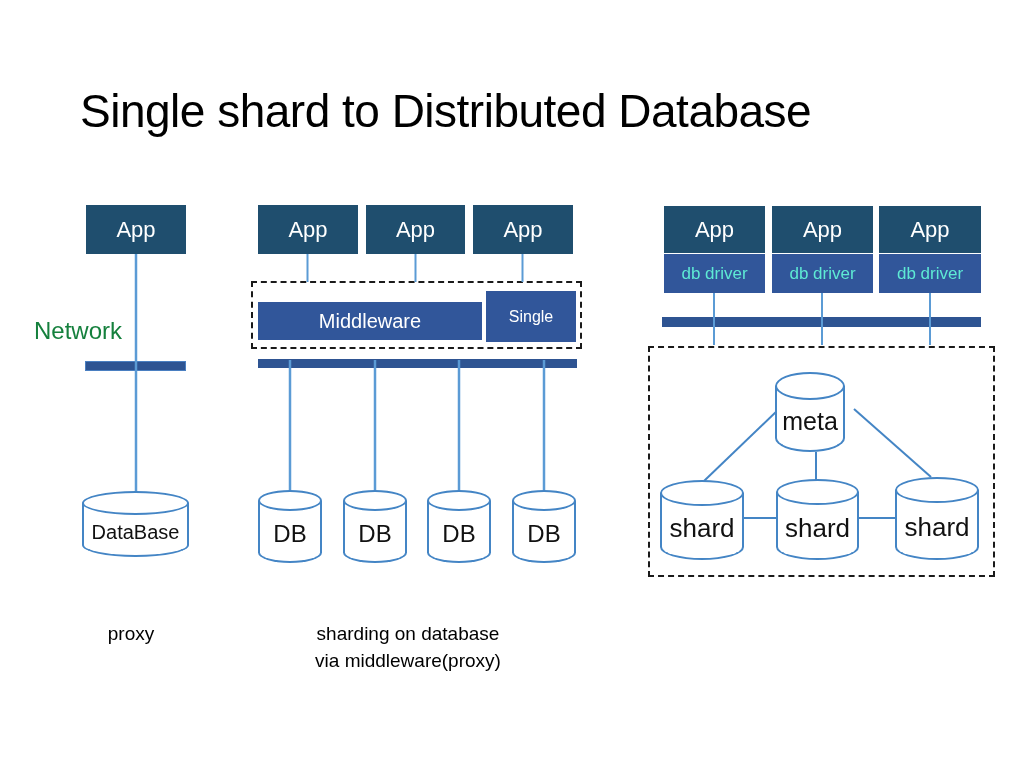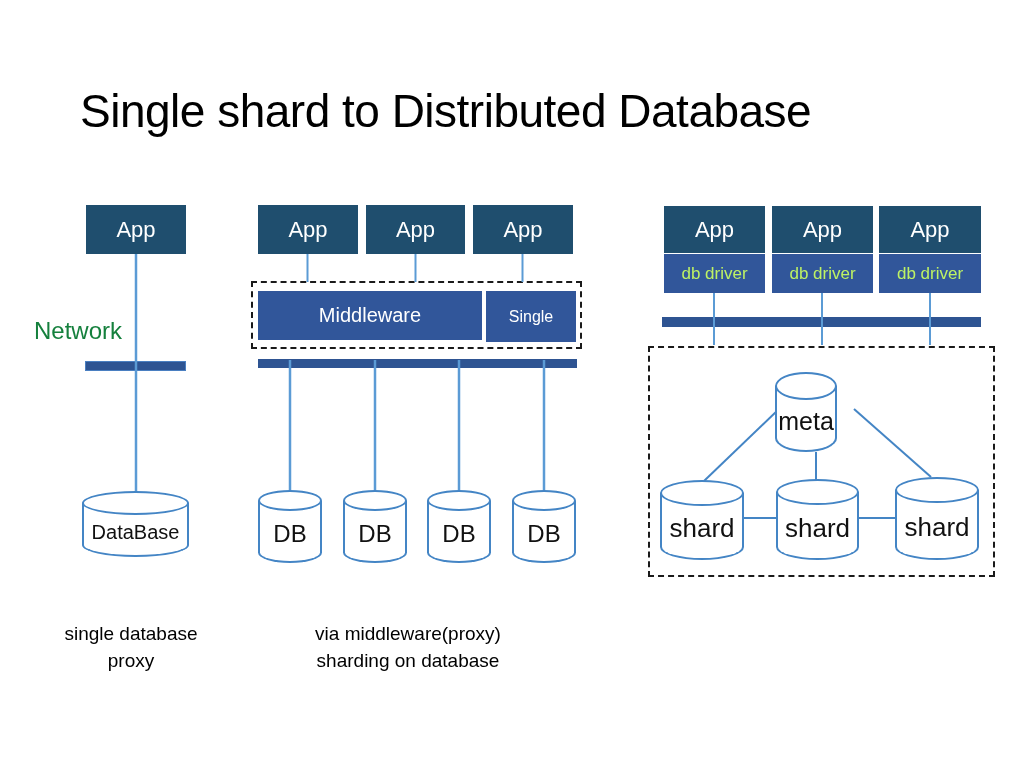--- a/index.html
+++ b/index.html
@@ -16,21 +16,21 @@
     color:#fff; z-index:4; box-sizing:border-box;
   }
   .app-box { background:var(--app-box); font-size:22px; font-weight:300; }
   .royal-box { background:var(--royal); }
   .stack { position:absolute; z-index:4; display:flex; flex-direction:column; }
   .stack .app-part {
     height:47px; background:var(--app-box); color:#fff; font-size:22px;
     display:flex; align-items:center; justify-content:center;
   }
   .stack .driver-part {
-    height:39px; background:var(--royal); color:#bef264; font-size:17px;
+    height:39px; background:var(--royal); color:#5eead4; font-size:17px;
     display:flex; align-items:center; justify-content:center; margin-top:1px;
   }
   .bar { position:absolute; background:var(--bus); z-index:2; box-sizing:border-box; }
   .dashed-frame {
     position:absolute; border:2px dashed var(--dashed); z-index:1; box-sizing:border-box;
     background:transparent;
   }
   .lines-layer { position:absolute; left:0; top:0; z-index:3; pointer-events:none; }
   .conn  { stroke:var(--connector); stroke-width:2; }
   .conn-thick { stroke:var(--connector); stroke-width:2.5; }
@@ -97,37 +97,36 @@
 
   <div class="bar" style="left:85px; top:361px; width:101px; height:10px; border:1px solid #4A7FC1;"></div>
 
   <div class="cylinder" style="left:82px; top:491px; width:107px; height:66px; --eh:24px;">
     <div class="cyl-body"></div>
     <div class="cyl-top"></div>
     <div class="cyl-label" style="font-size:20px;">DataBase</div>
   </div>
 
   <div class="caption" style="left:31px; width:200px;">
-    <div>single database</div>
     <div>proxy</div>
   </div>
 
   <div class="box app-box" style="left:258px; top:205px; width:100px; height:49px;">
     <span>App</span>
   </div>
   <div class="box app-box" style="left:366px; top:205px; width:99px; height:49px;">
     <span>App</span>
   </div>
   <div class="box app-box" style="left:473px; top:205px; width:100px; height:49px;">
     <span>App</span>
   </div>
 
   <div class="dashed-frame" style="left:251px; top:281px; width:331px; height:68px;"></div>
 
-  <div class="box royal-box" style="left:258px; top:291px; width:224px; height:49px; font-size:20px;">
+  <div class="box royal-box" style="left:258px; top:302px; width:224px; height:38px; font-size:20px;">
     <span>Middleware</span>
   </div>
   <div class="box royal-box" style="left:486px; top:291px; width:90px; height:51px; font-size:16px;">
     <span>Single</span>
   </div>
 
   <div class="bar" style="left:258px; top:359px; width:319px; height:9px;"></div>
 
   <div class="cylinder" style="left:258px; top:490px; width:64px; height:73px; --eh:21px;">
     <div class="cyl-body"></div>
@@ -144,22 +143,22 @@
     <div class="cyl-top"></div>
     <div class="cyl-label" style="font-size:24px;">DB</div>
   </div>
   <div class="cylinder" style="left:512px; top:490px; width:64px; height:73px; --eh:21px;">
     <div class="cyl-body"></div>
     <div class="cyl-top"></div>
     <div class="cyl-label" style="font-size:24px;">DB</div>
   </div>
 
   <div class="caption" style="left:278px; width:260px;">
+    <div>sharding on database</div>
     <div>via middleware(proxy)</div>
-    <div>sharding on database</div>
   </div>
 
   <div class="stack" style="left:664px; top:206px; width:101px;">
     <div class="app-part">
       <span>App</span>
     </div>
     <div class="driver-part">
       <span>db driver</span>
     </div>
   </div>
@@ -177,21 +176,21 @@
     </div>
     <div class="driver-part">
       <span>db driver</span>
     </div>
   </div>
 
   <div class="bar" style="left:662px; top:317px; width:319px; height:10px;"></div>
 
   <div class="dashed-frame" style="left:648px; top:346px; width:347px; height:231px;"></div>
 
-  <div class="cylinder" style="left:775px; top:372px; width:62px; height:80px; --eh:28px;">
+  <div class="cylinder" style="left:775px; top:372px; width:70px; height:80px; --eh:28px;">
     <div class="cyl-body"></div>
     <div class="cyl-top"></div>
     <div class="cyl-label" style="font-size:25px;">meta</div>
   </div>
 
   <div class="cylinder" style="left:660px; top:480px; width:84px; height:80px; --eh:26px;">
     <div class="cyl-body"></div>
     <div class="cyl-top"></div>
     <div class="cyl-label" style="font-size:26px;">shard</div>
   </div>

